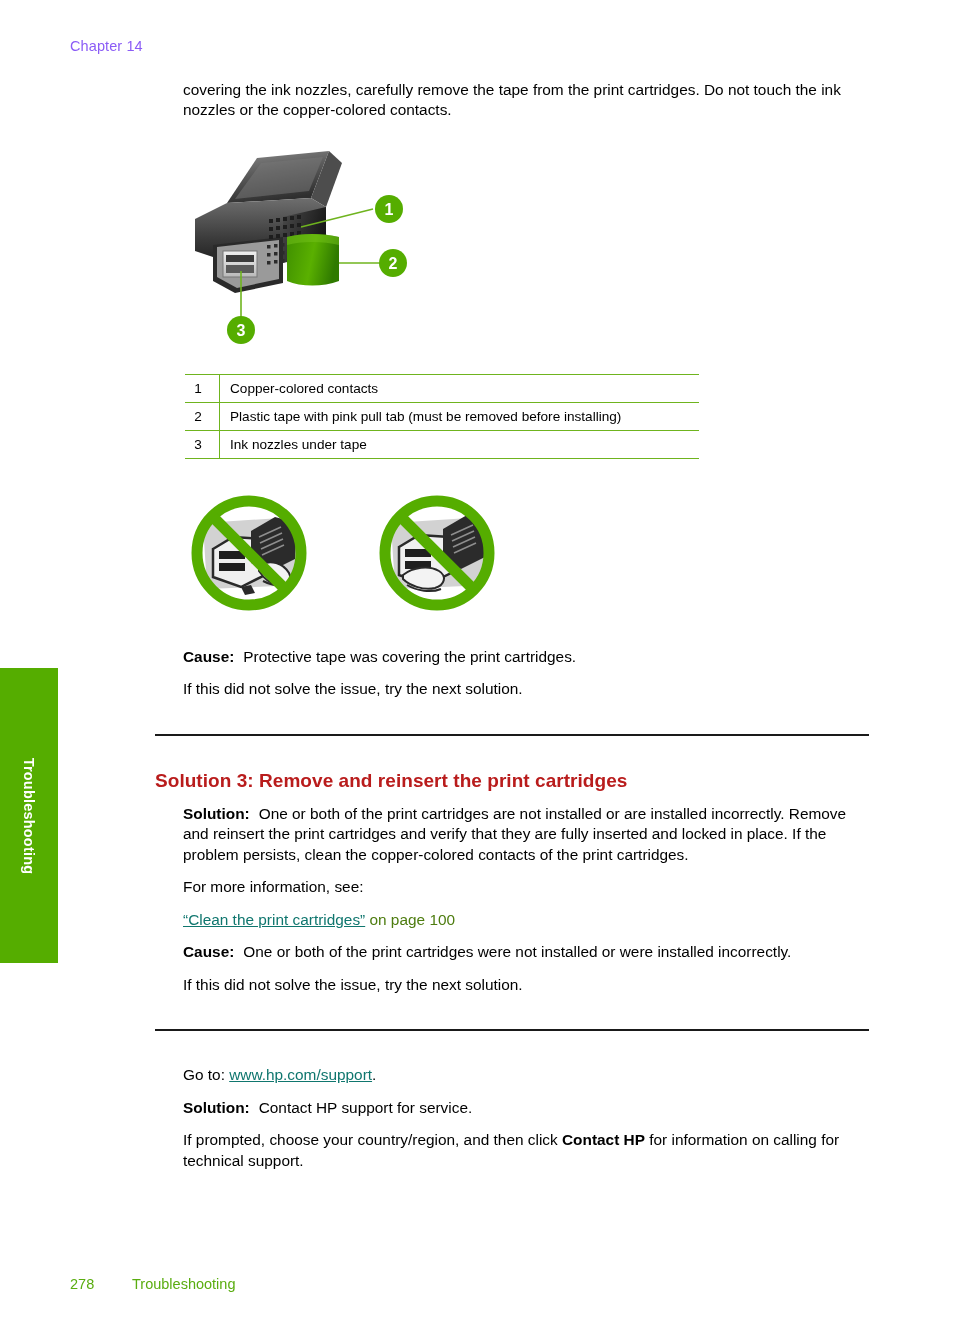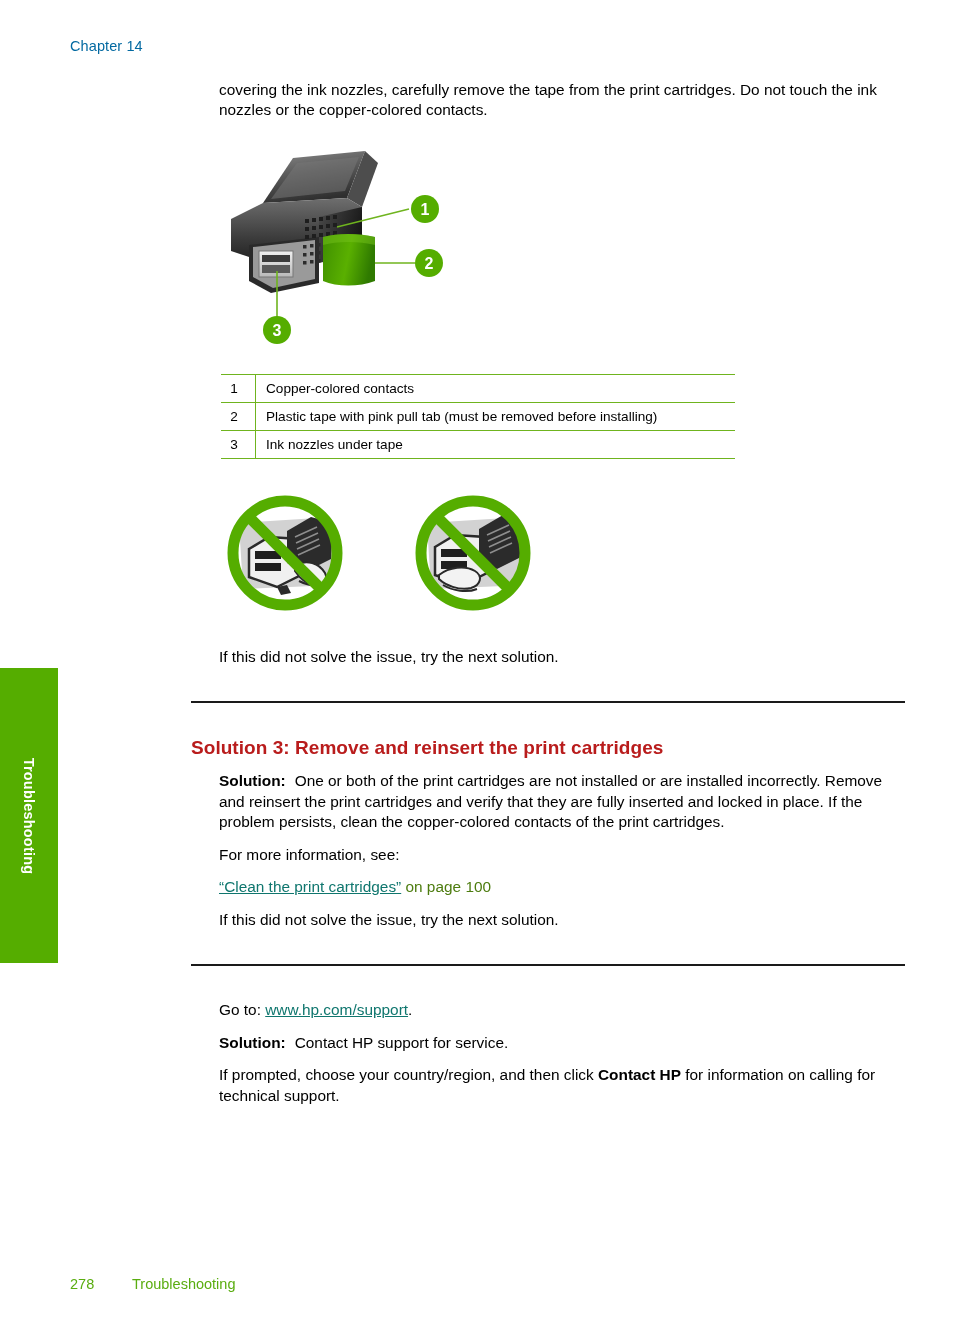--- a/index.html
+++ b/index.html
@@ -15,21 +15,21 @@
     position: relative;
     overflow: hidden;
   }
 
   
   .chapter-head {
     position: absolute;
     left: 70px;
     top: 38px;
     font-size: 14.5px;
-    color: #0369a1;
+    color: #8b5cf6;
     letter-spacing: 0.1px;
   }
 
   
   .thumb-tab {
     position: absolute;
     left: 0;
     top: 668px;
     width: 58px;
     height: 295px;
@@ -47,21 +47,20 @@
     font-weight: bold;
     letter-spacing: 0.2px;
   }
 
   
   .content {
     position: absolute;
     left: 155px;
     top: 80px;
     width: 714px;
-    margin-left: 36px;
   }
 
   p.body {
     margin: 0 0 12px 28px;
     font-size: 15.4px;
     line-height: 1.33;
     color: #000;
   }
   p.intro {
     margin: 0 0 0 28px;
@@ -322,38 +321,44 @@
 
         <path d="M30 86 C40 78 56 76 66 82 C74 87 72 96 62 99 C50 102 36 96 30 90 Z" fill="#f3f3f3" stroke="#2a2a2a" stroke-width="2"></path>
         <path d="M34 96 C44 102 58 104 68 100" fill="none" stroke="#2a2a2a" stroke-width="2"></path>
       </g>
       <circle cx="64" cy="64" r="52" fill="none" stroke="#55ad00" stroke-width="11"></circle>
       <line x1="28" y1="28" x2="100" y2="100" stroke="#55ad00" stroke-width="11"></line>
     </svg>
   </div>
 
   <div style="height:30px"></div>
+  <p class="body">
+    <span class="lbl">Cause:</span><span class="lbl-gap"></span><span>Protective tape was covering the print cartridges.</span>
+  </p>
   <p class="body">If this did not solve the issue, try the next solution.</p>
 
   <div style="height:22px"></div>
   <hr class="sep">
   <div style="height:34px"></div>
 
   <h2 class="solution-head">Solution 3: Remove and reinsert the print cartridges</h2>
 
   <p class="body">
     <span class="lbl">Solution:</span><span class="lbl-gap"></span><span>One or both of the print cartridges are not installed or are installed incorrectly. Remove and reinsert the print cartridges and verify that they are fully inserted and locked in place. If the problem persists, clean the copper-colored contacts of the print cartridges.</span>
   </p>
 
   <p class="body">For more information, see:</p>
 
   <p class="body">
     <a href="#" class="doclink">“Clean the print cartridges”</a><span class="doclink-plain"> on page 100</span>
   </p>
 
+  <p class="body">
+    <span class="lbl">Cause:</span><span class="lbl-gap"></span><span>One or both of the print cartridges were not installed or were installed incorrectly.</span>
+  </p>
 
   <p class="body">If this did not solve the issue, try the next solution.</p>
 
   <div style="height:22px"></div>
   <hr class="sep">
   <div style="height:34px"></div>
 
 
   <p class="body">
     <span>Go to: </span><a href="#" class="doclink">www.hp.com/support</a><span>.</span>

